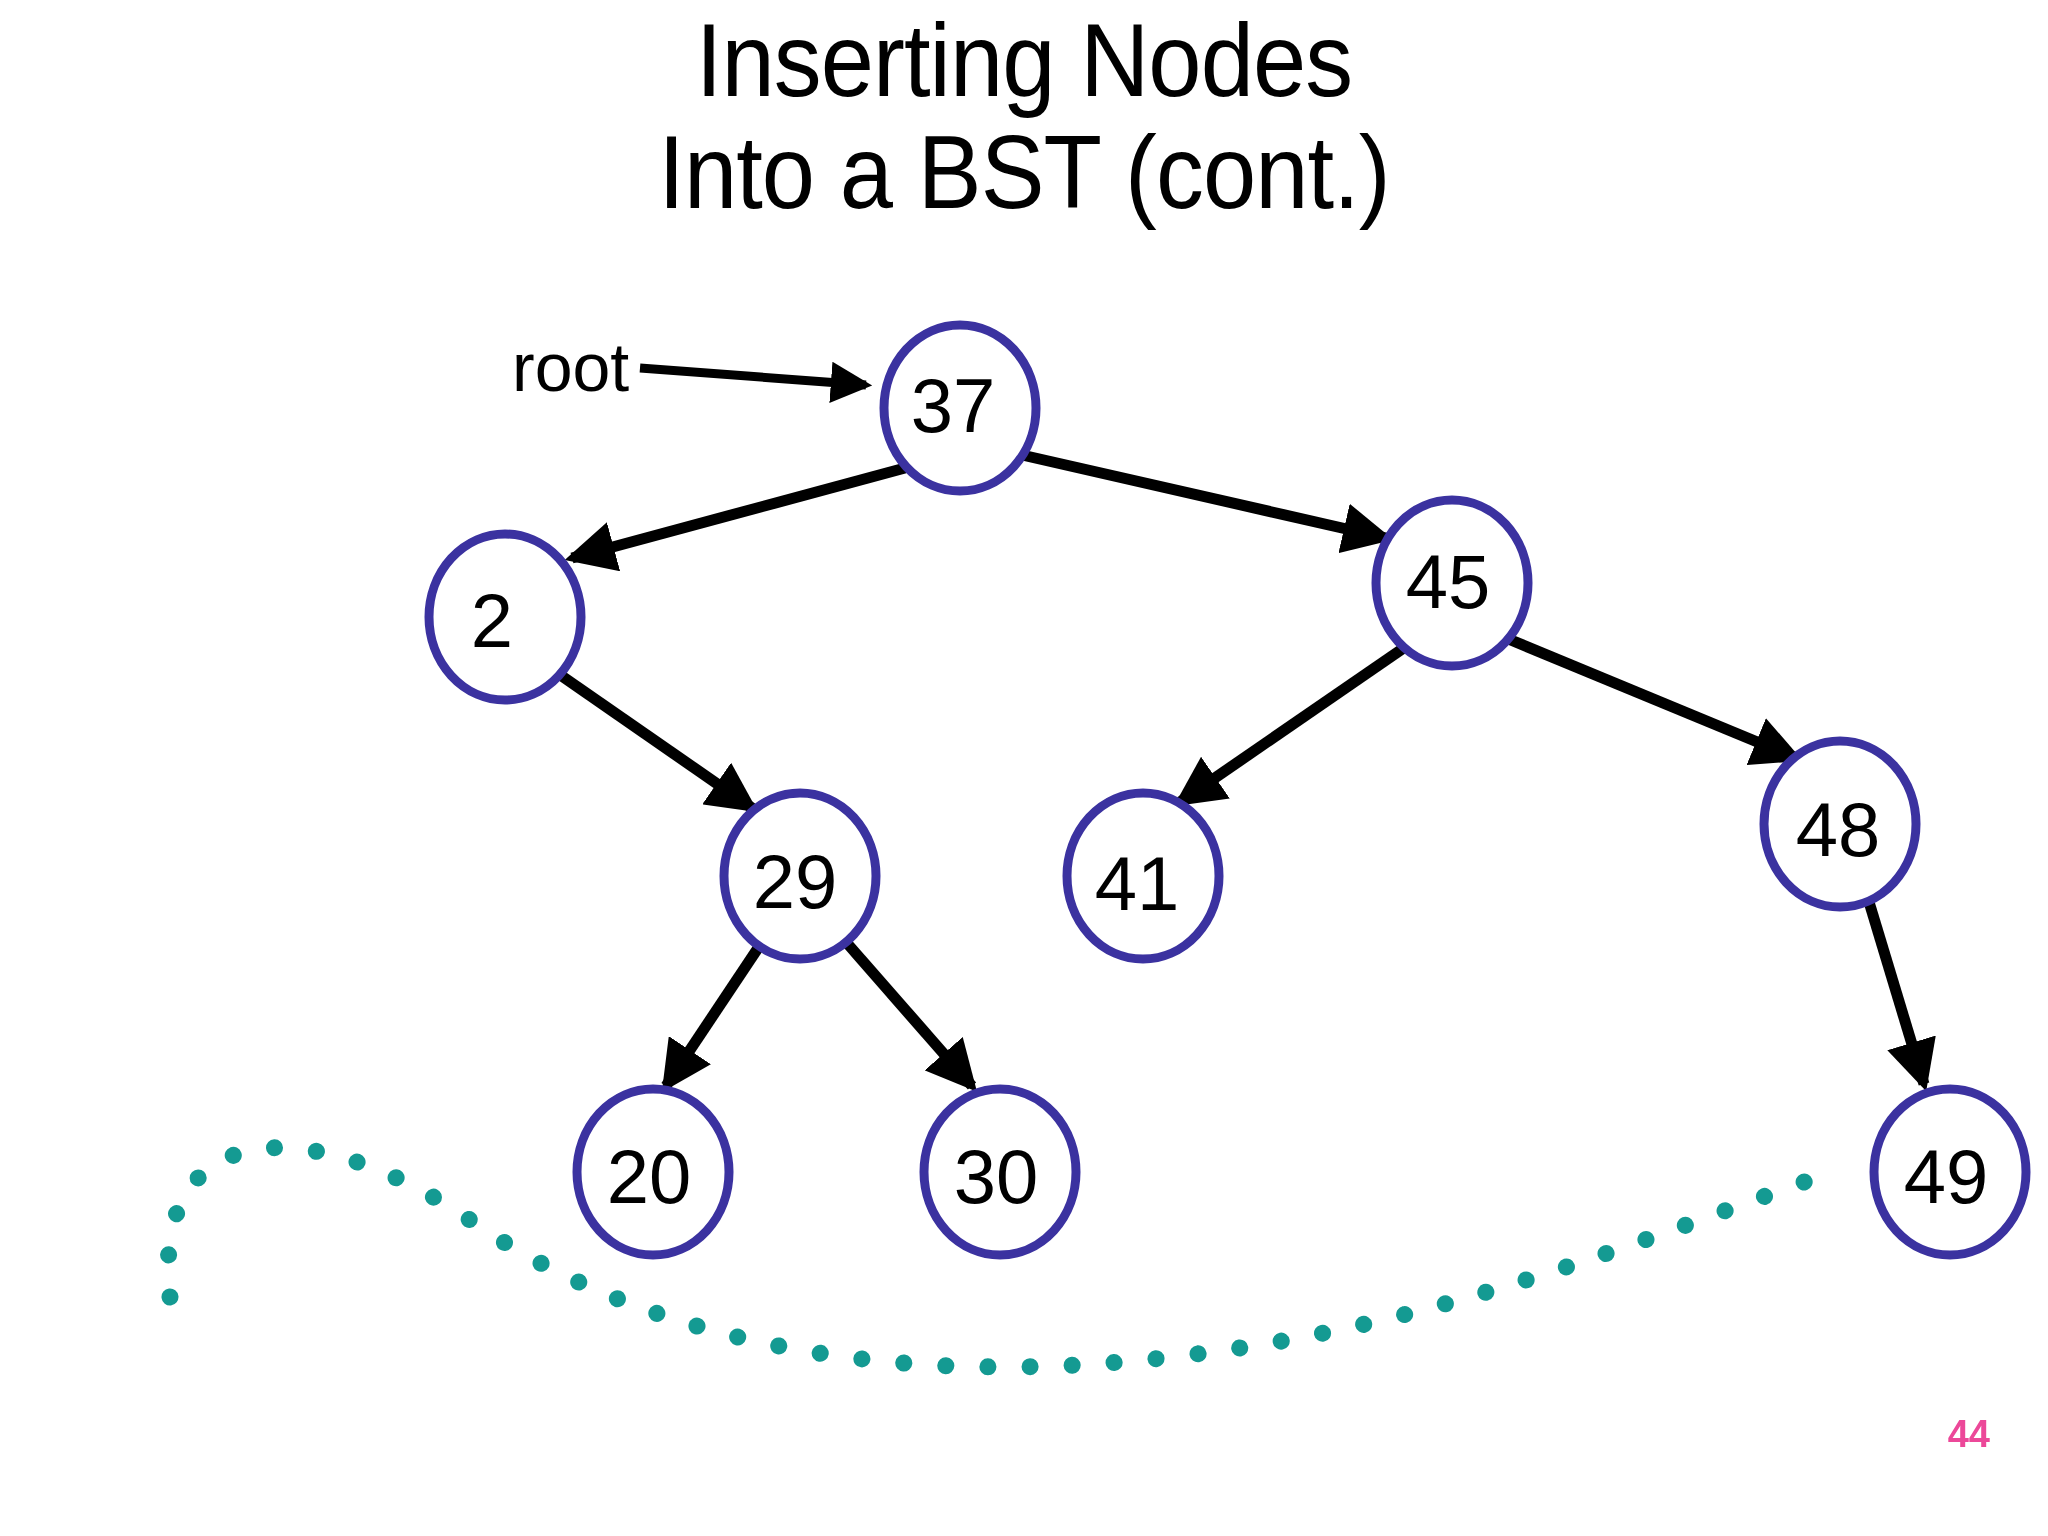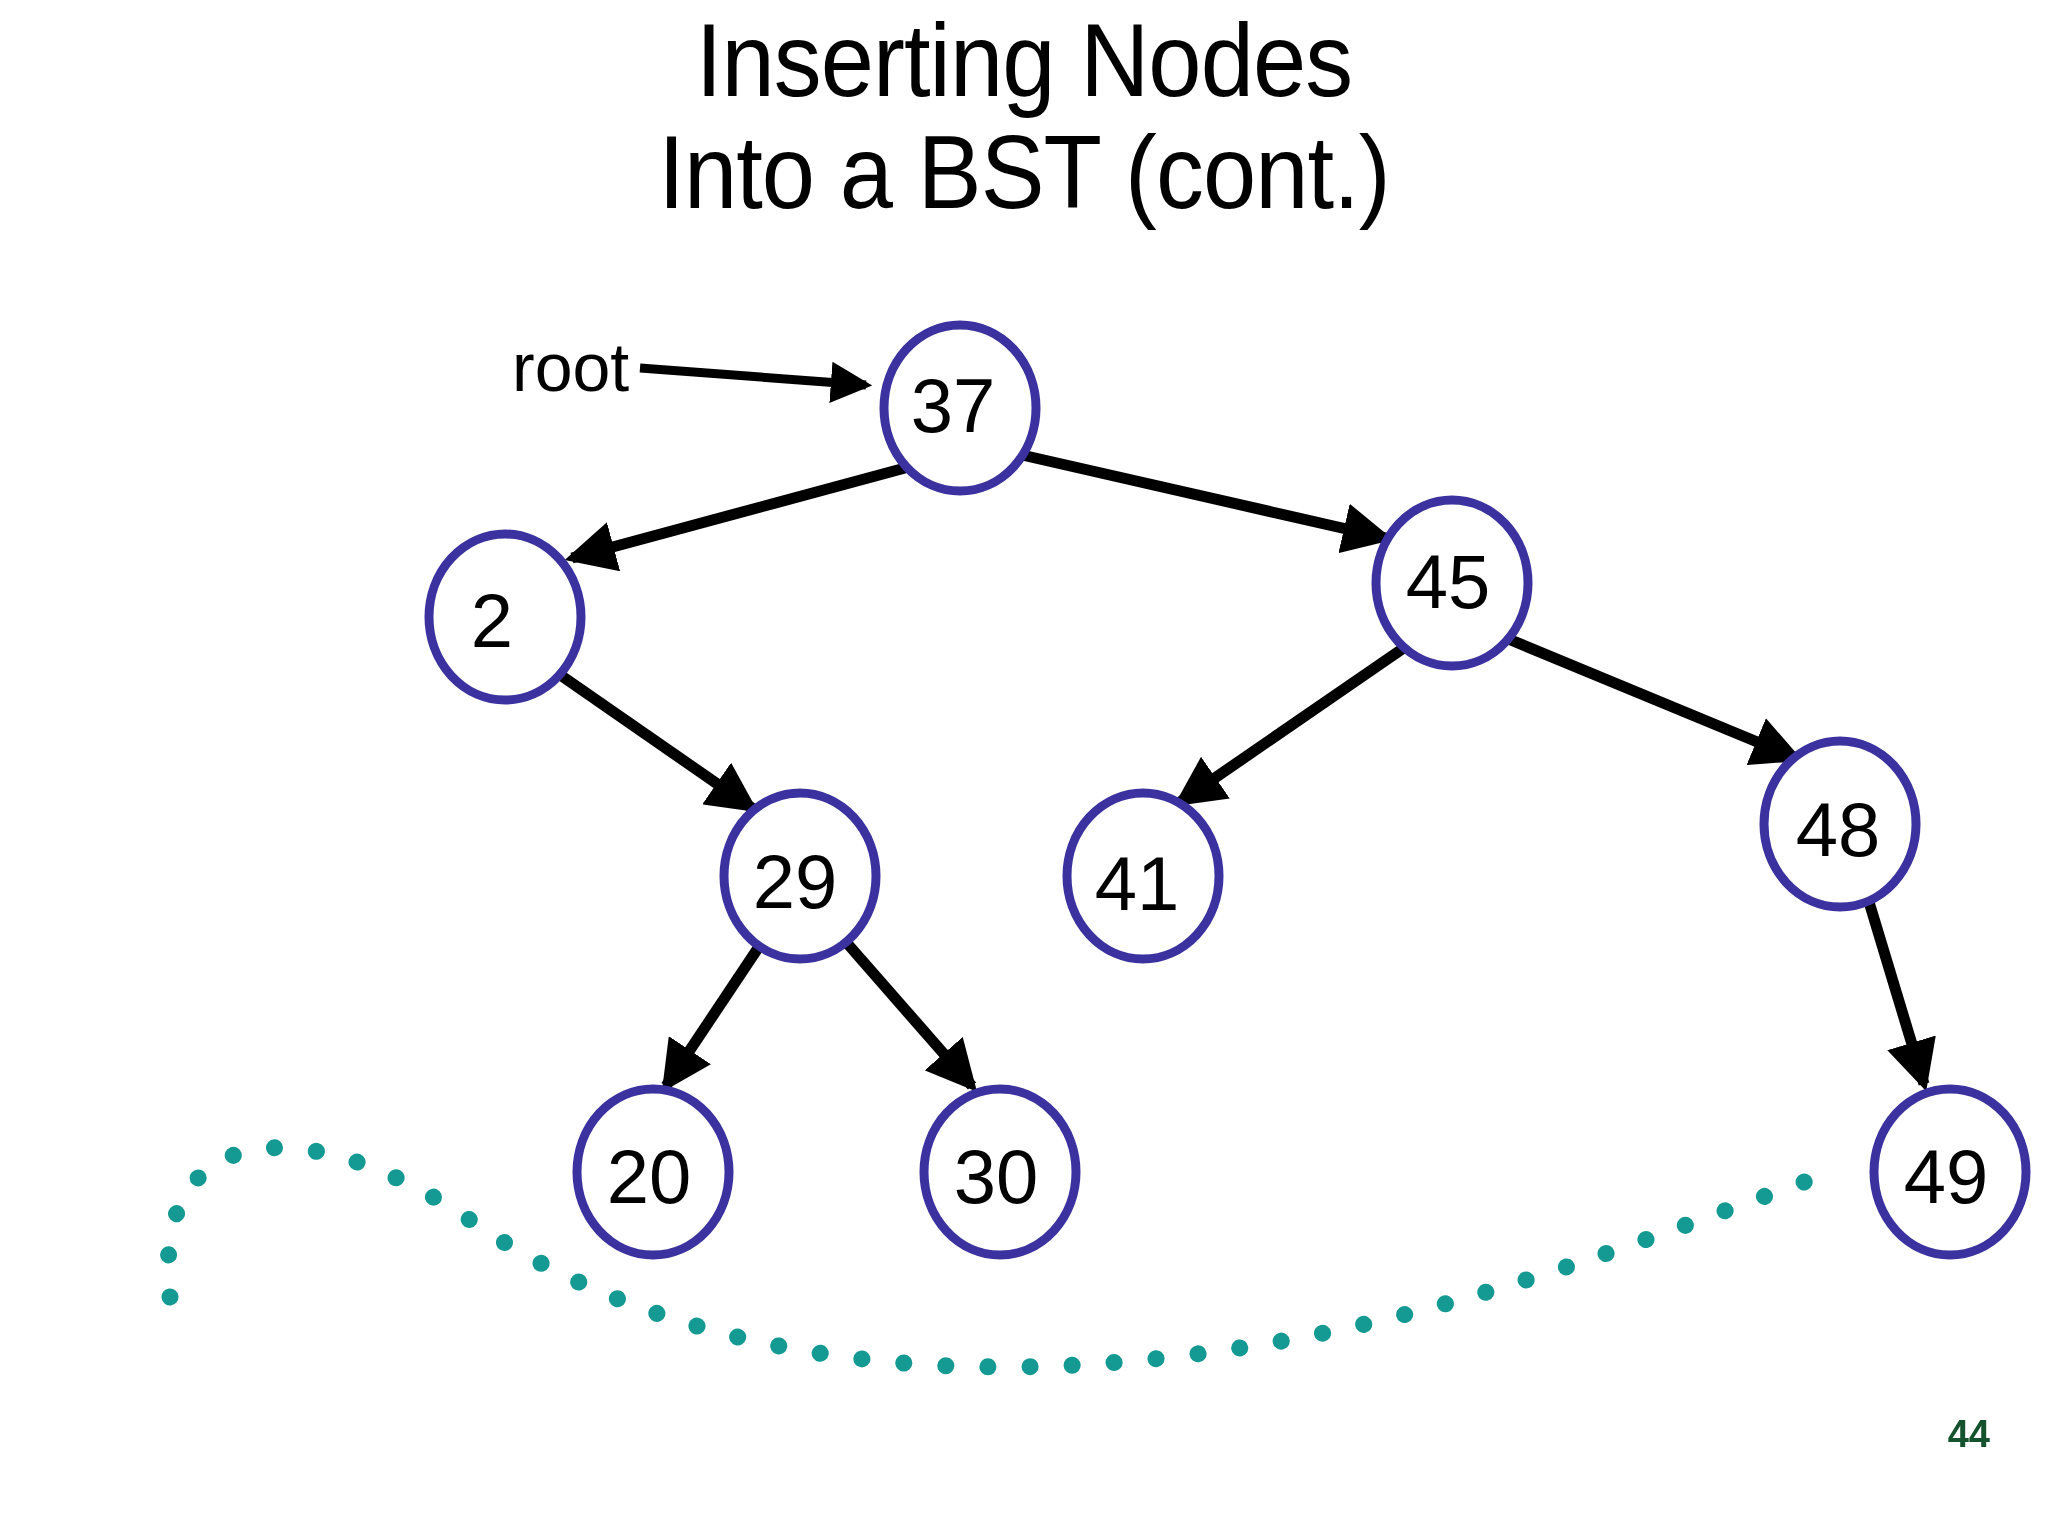--- a/index.html
+++ b/index.html
@@ -89,21 +89,21 @@
     white-space: nowrap;
   }
   #insert-seq .hl { color: #f0370f; }
 
   
   #page-number {
     position: absolute;
     right: 58px;
     top: 1413px;
     font-size: 38px;
-    color: #14532d;
+    color: #ec4899;
     font-weight: 600;
   }
 </style>
 </head>
 <body>
 
 <div id="slide">
 
   <div id="title-block">
     <span id="title-line1">Inserting Nodes</span>

